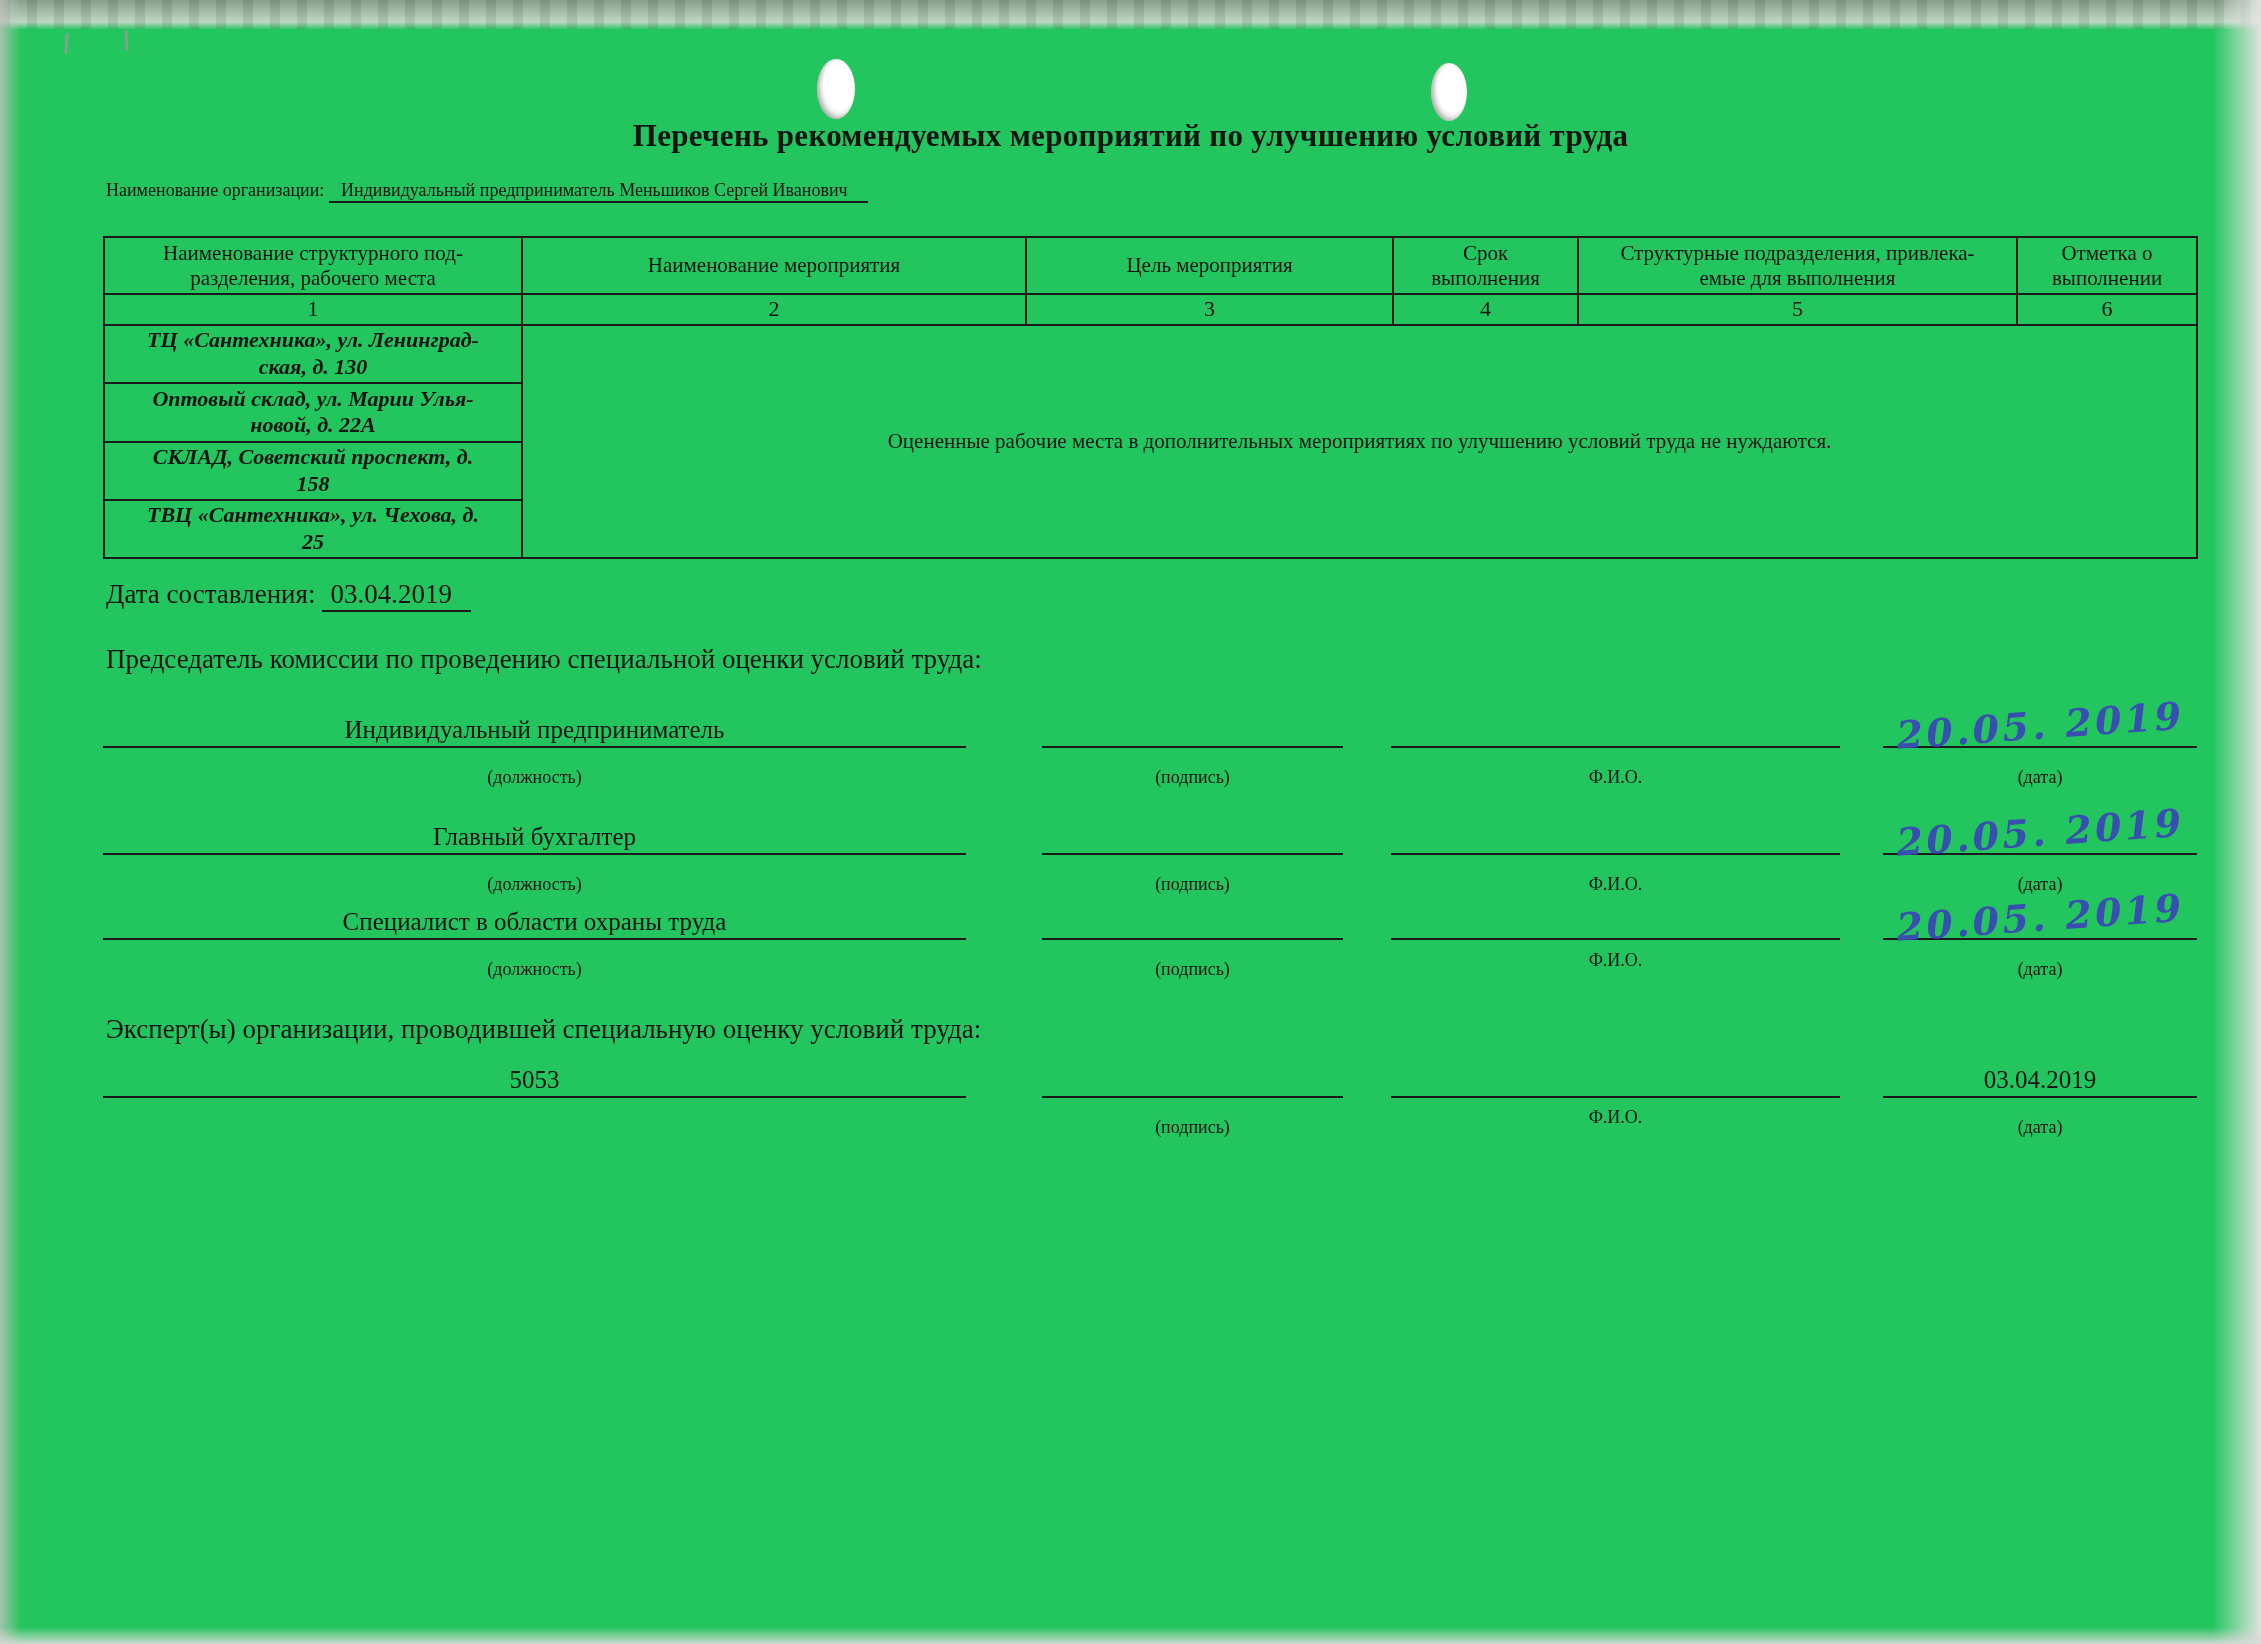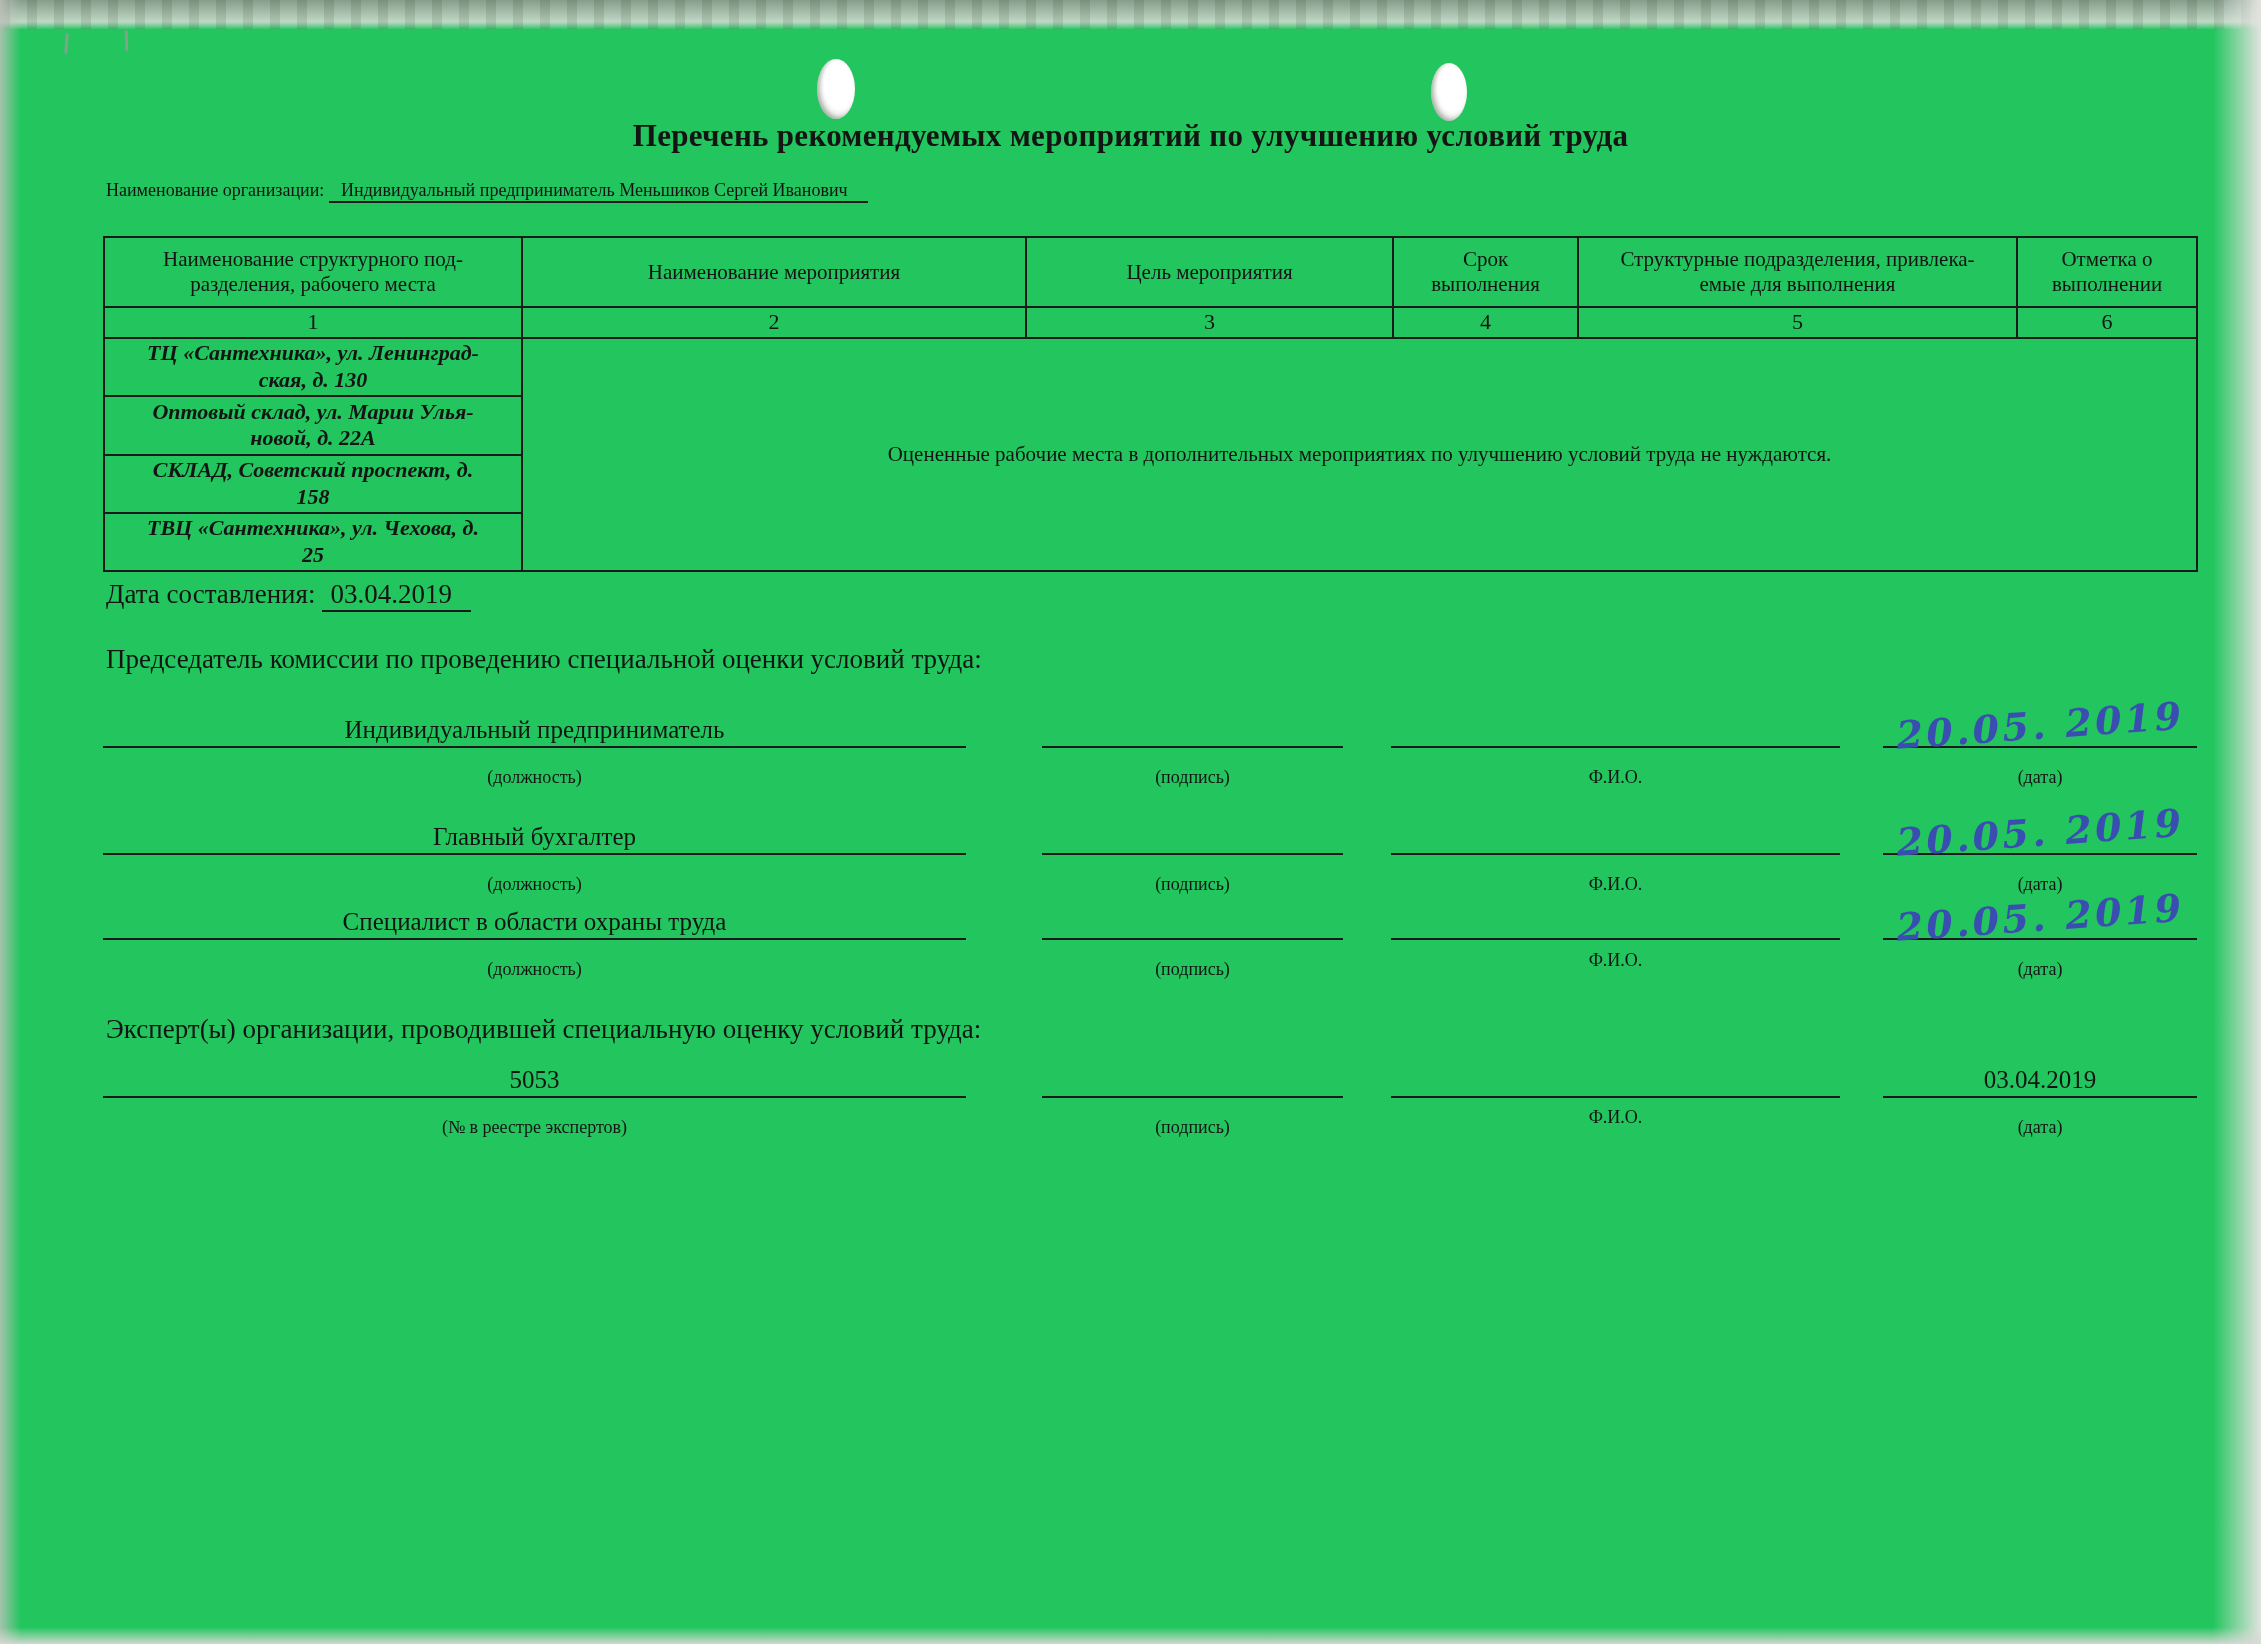--- a/index.html
+++ b/index.html
@@ -52,21 +52,21 @@
     position:absolute;left:103px;top:236px;width:2091px;
     border-collapse:collapse;table-layout:fixed;
     font-size:21px;
   }
   .doc-table th,.doc-table td{
     border:2.1px solid #1b1b1b;
     text-align:center;vertical-align:middle;
     padding:1.4px 5.5px;line-height:1.18;
     font-weight:normal;
   }
-  .doc-table tr.hdr{height:70px;}
+  .doc-table tr.hdr{height:57px;}
   .doc-table tr.num{height:25px;font-size:22px;}
   .doc-table tr.num td{border-bottom-width:2.7px;}
   .doc-table tr.body{height:56px;}
   .doc-table td.loc{
     font-weight:bold;font-style:italic;font-size:22px;line-height:1.22;
   }
   .doc-table td.note{font-size:21px;}
 
   .date-line{left:106px;top:579px;font-size:27px;}
   .date-line .val{border-bottom:2.1px solid #1b1b1b;padding:0 19px 1.4px 8.2px;}
@@ -225,21 +225,20 @@
     <div class="sig-value">
         <span class="hand">20.05. 2019</span>
       </div>
     <div class="sig-label">(дата)</div>
   </div>
 
   <div class="abs section-heading" style="top:1014px;">Эксперт(ы) организации, проводившей специальную оценку условий труда:</div>
 
   <div class="sig" style="left:103px;top:1041px;width:863px;">
     <div class="sig-value">5053</div>
-    <div class="sig-label">(№ в реестре экспертов)</div>
   </div>
   <div class="sig" style="left:1042px;top:1041px;width:301px;">
     <div class="sig-value"></div>
     <div class="sig-label">(подпись)</div>
   </div>
   <div class="sig" style="left:1391px;top:1041px;width:449px;">
     <div class="sig-value"></div>
     <div class="sig-label" style="margin-top:9.6px;">Ф.И.О.</div>
   </div>
   <div class="sig" style="left:1883px;top:1041px;width:314px;">

